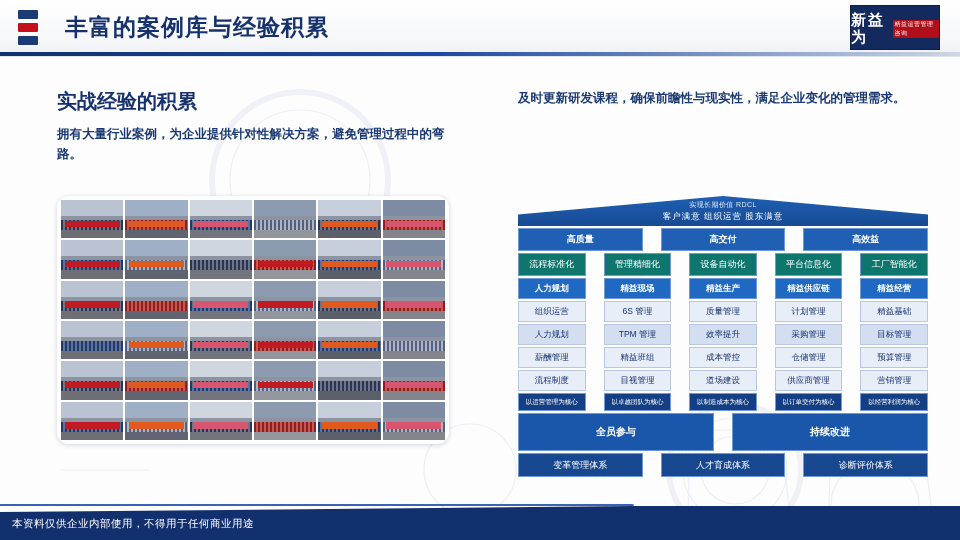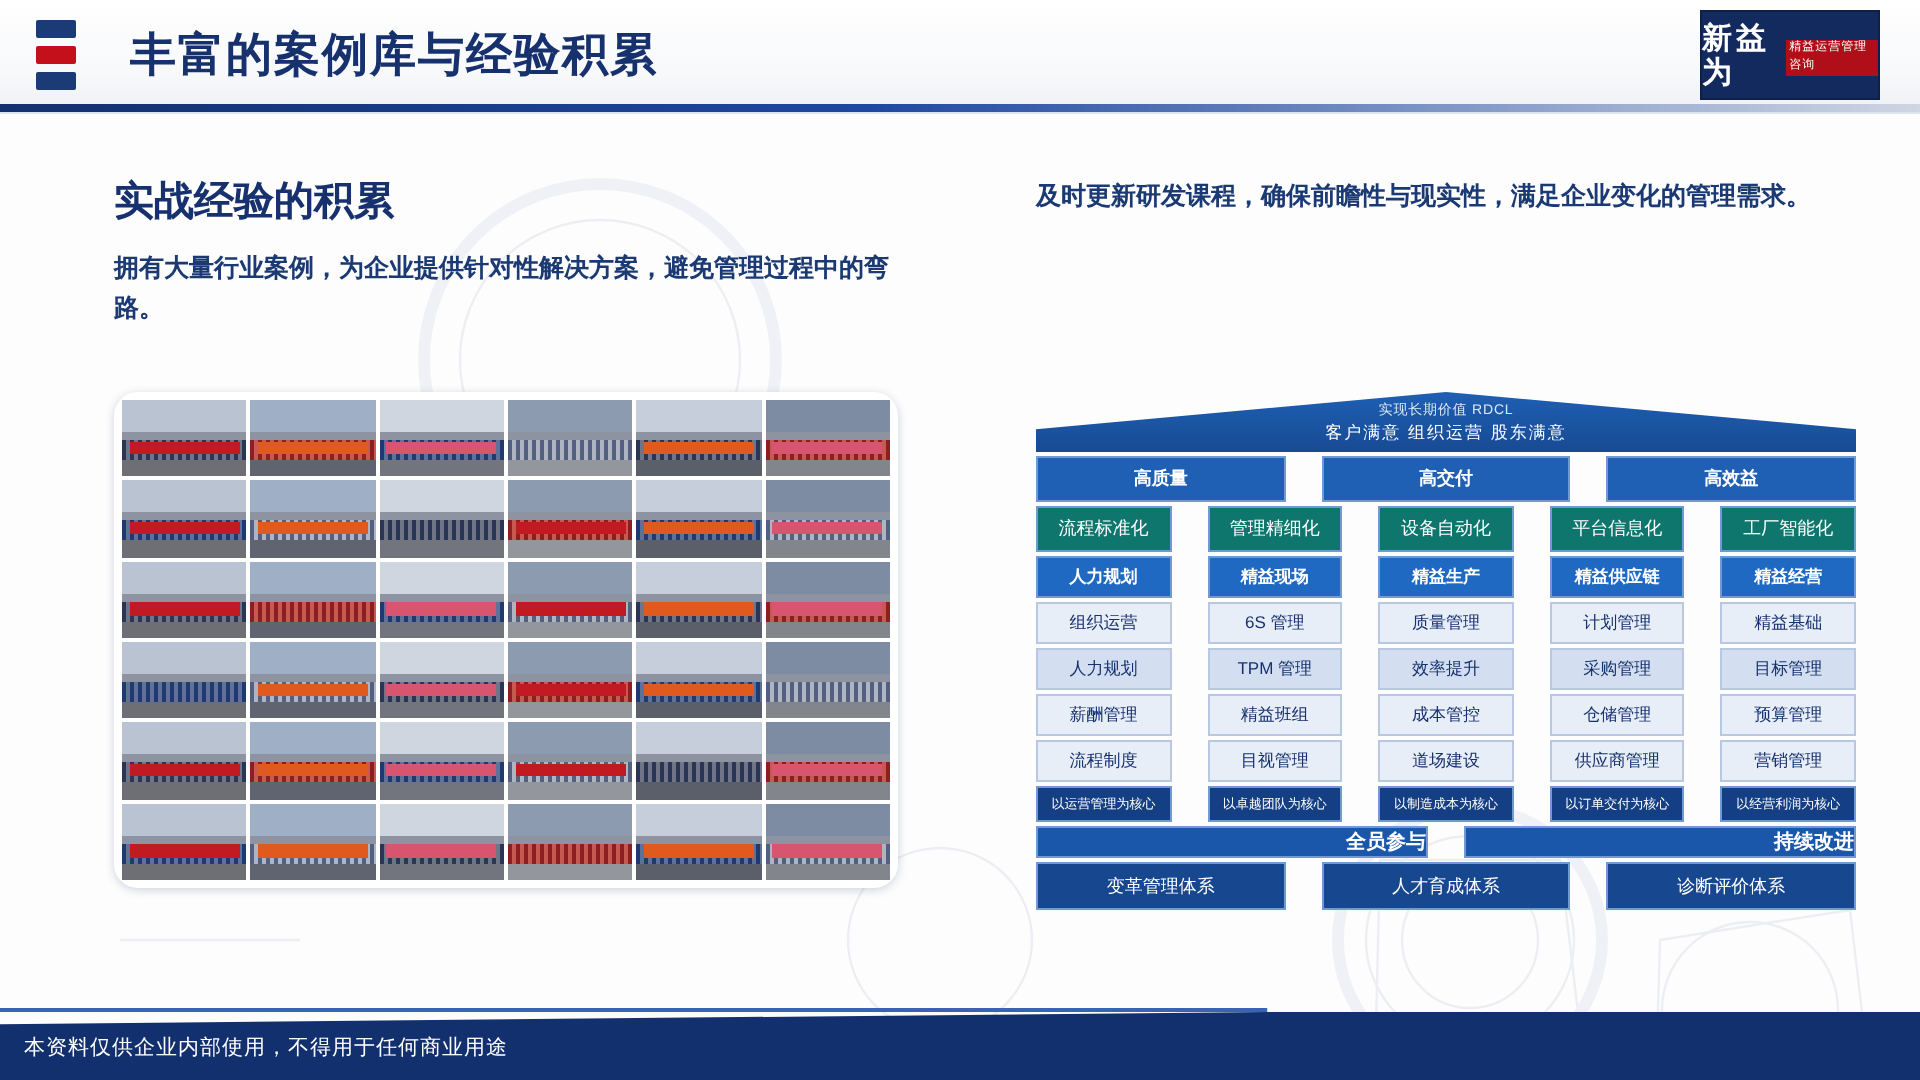--- a/index.html
+++ b/index.html
@@ -78,21 +78,21 @@
 
   .row{display:flex;gap:18px;margin-top:2px;}
   .cell{flex:1;text-align:center;padding:2.5px 0;box-sizing:border-box;
     border:1px solid #6f9ad6;white-space:nowrap;overflow:hidden;}
   .band-a{background:#1f5fb4;font-size:9px;font-weight:bold;padding:4px 0;}
   .band-b{background:#0f766e;font-size:9px;padding:4px 0;}
   .band-h{background:#2069c2;font-size:8.5px;font-weight:bold;padding:3.5px 0;}
   .band-l{background:#e8eef8;color:#16316d;font-size:8.5px;padding:3.5px 0;border-color:#b9c8e2;}
   .band-l2{background:#d3def0;color:#16316d;font-size:8.5px;padding:3.5px 0;border-color:#b9c8e2;}
   .band-core{background:#153f84;font-size:6.5px;padding:3.5px 0;}
-  .band-part{background:#1a56aa;font-size:10px;font-weight:bold;padding:0 0;text-align:right;}
+  .band-part{background:#1a56aa;font-size:10px;font-weight:bold;padding:11px 0;}
   .band-sys{background:#17478f;font-size:9px;padding:4.5px 0;}
 
   
   .footer{position:absolute;left:0;bottom:0;width:960px;height:34px;
     background:#13306e;clip-path:polygon(0 18%,66% 0,100% 0,100% 100%,0 100%);}
   .footer-line{position:absolute;left:0;bottom:34px;width:960px;height:2px;background:#3a63b5;
     clip-path:polygon(0 0,66% 0,66% 100%,0 100%);}
   .footer-text{position:absolute;left:12px;bottom:9px;color:#ffffff;font-size:10.5px;letter-spacing:.5px;}
 </style>
 </head>

